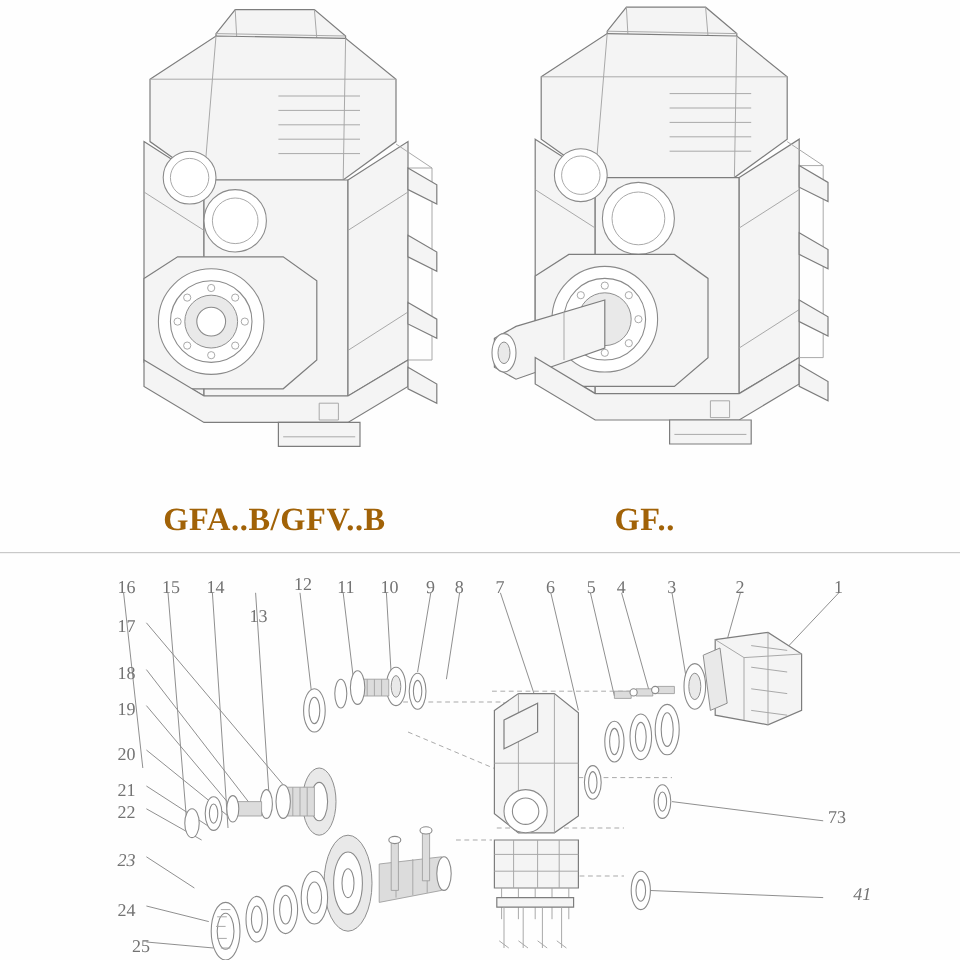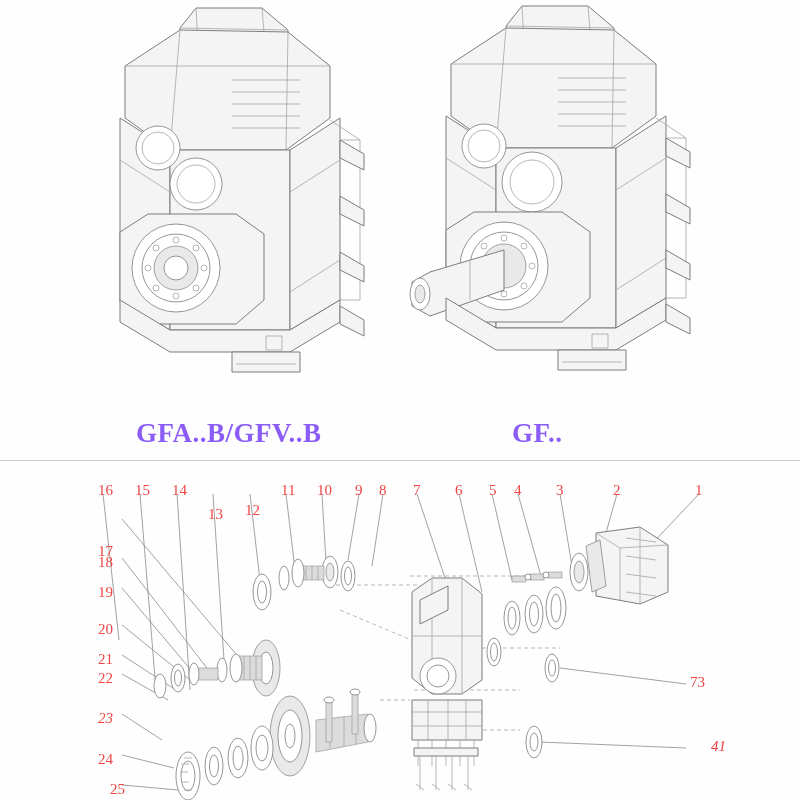--- a/index.html
+++ b/index.html
@@ -32,39 +32,39 @@
     top: 460px;
     width: 800px;
     height: 1px;
     background: #c9c9c9;
   }
   .caption {
     position: absolute;
     font-family: "Liberation Serif", serif;
     font-weight: bold;
     font-size: 27px;
-    color: #8b5cf6;
+    color: #a16207;
     letter-spacing: 0.5px;
     white-space: nowrap;
   }
   .caption-left { left: 136px; top: 418px; }
   .caption-right { left: 512px; top: 418px; text-align: center; }
 
   
   .exploded-section {
     position: absolute;
     left: 0; top: 461px;
     width: 800px; height: 339px;
   }
 
   .callout {
     position: absolute;
     font-family: "Liberation Serif", serif;
     font-size: 15px;
-    color: #ef4444;
+    color: #737373;
     white-space: nowrap;
   }
 
   svg.overlay {
     position: absolute;
     left: 0; top: 0;
     width: 800px; height: 800px;
     pointer-events: none;
   }
   .ln { stroke: #8a8a8a; stroke-width: 0.8; fill: none; }
@@ -344,34 +344,34 @@
         <ellipse class="drw-w" cx="534" cy="742" rx="8" ry="16"></ellipse>
         <ellipse class="drw-w" cx="534" cy="742" rx="4" ry="9"></ellipse>
       </g>
     </g>
   </svg>
 
   <div class="callout" style="left:98px; top:482px;">16</div>
   <div class="callout" style="left:135px; top:482px;">15</div>
   <div class="callout" style="left:172px; top:482px;text-align:right;">14</div>
   <div class="callout" style="left:208px; top:482px;margin-top:24px;">13</div>
-  <div class="callout" style="left:245px; top:502px;">12</div>
+  <div class="callout" style="left:245px; top:480px;">12</div>
   <div class="callout" style="left:281px; top:482px;">11</div>
   <div class="callout" style="left:317px; top:482px;">10</div>
   <div class="callout" style="left:355px; top:482px;">9</div>
   <div class="callout" style="left:379px; top:482px;">8</div>
   <div class="callout" style="left:413px; top:482px;">7</div>
   <div class="callout" style="left:455px; top:482px;">6</div>
   <div class="callout" style="left:489px; top:482px;">5</div>
   <div class="callout" style="left:514px; top:482px;">4</div>
   <div class="callout" style="left:556px; top:482px;">3</div>
   <div class="callout" style="left:613px; top:482px;">2</div>
   <div class="callout" style="left:695px; top:482px;">1</div>
 
-  <div class="callout" style="left:98px; top:515px;margin-top:28px;">17</div>
+  <div class="callout" style="left:98px; top:515px;">17</div>
   <div class="callout" style="left:98px; top:554px;">18</div>
   <div class="callout" style="left:98px; top:584px;">19</div>
   <div class="callout" style="left:98px; top:621px;">20</div>
   <div class="callout" style="left:98px; top:651px;">21</div>
   <div class="callout" style="left:98px; top:670px;">22</div>
   <div class="callout" style="left:98px; top:710px;font-style:italic;">23</div>
   <div class="callout" style="left:98px; top:751px;">24</div>
   <div class="callout" style="left:110px; top:781px;">25</div>
 
   <div class="callout" style="left:690px; top:674px;">73</div>

